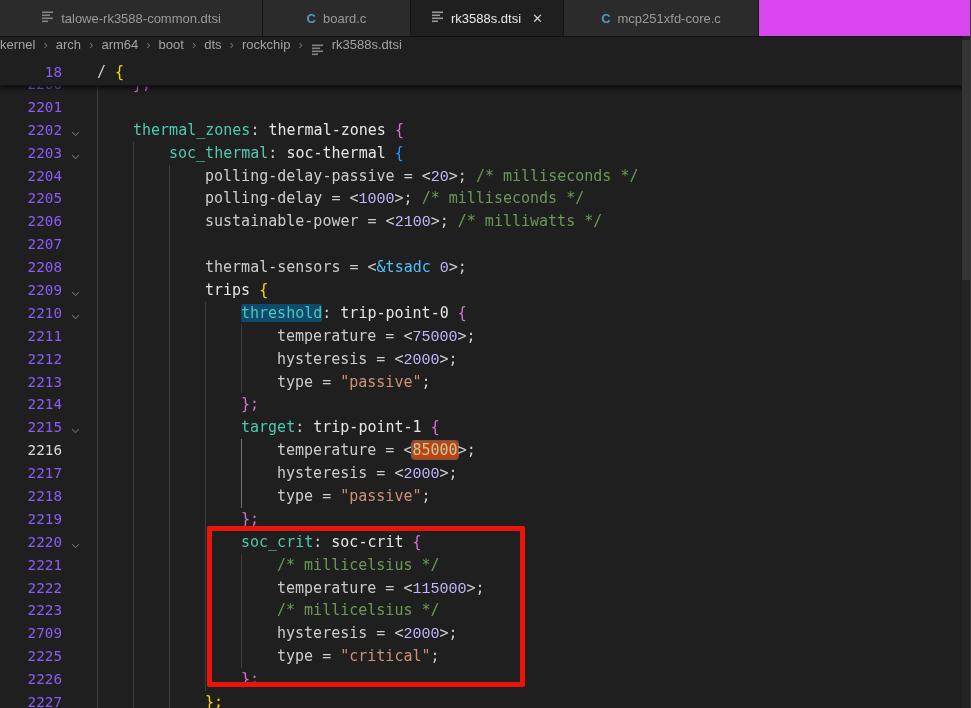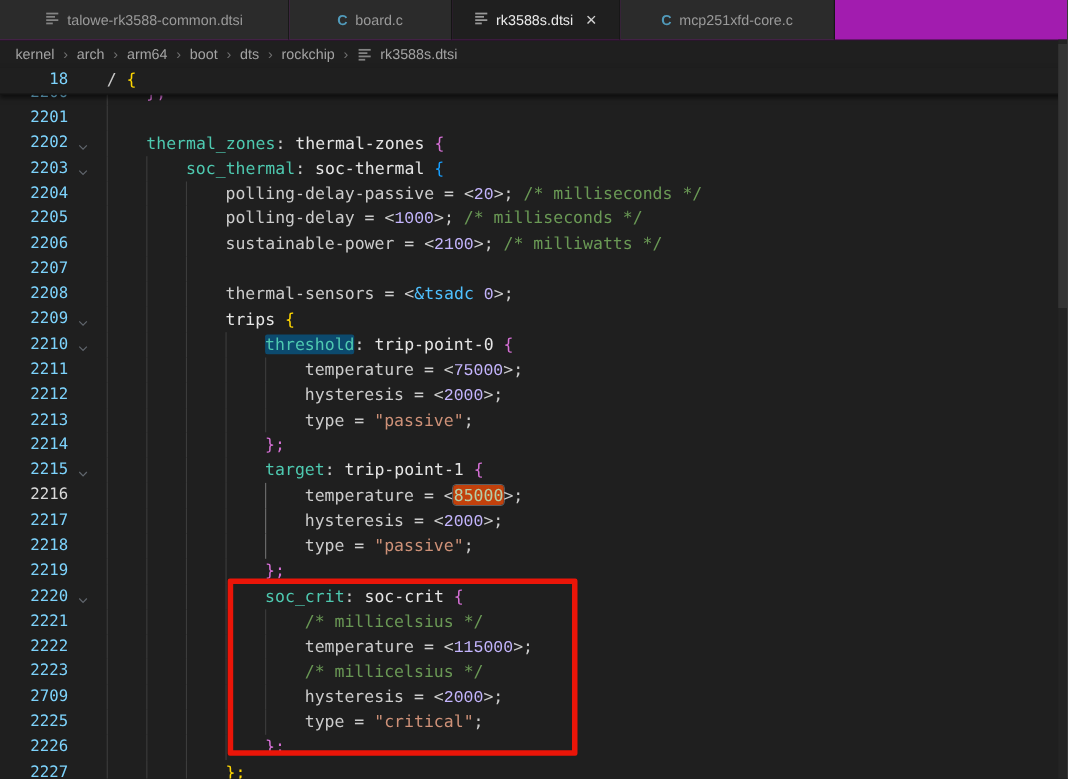--- a/index.html
+++ b/index.html
@@ -2,49 +2,49 @@
 <html><head>
 <meta charset="utf-8">
 <style>
   html,body{margin:0;padding:0;}
   body{
     width:971px;height:708px;position:relative;overflow:hidden;
     background:#1f1f1f;font-family:"Liberation Sans",sans-serif;
     -webkit-font-smoothing:antialiased;
   }
   
-  .tabbar{height:36px;background:#a21caf;display:flex;border-bottom:1px solid #101010;}
+  .tabbar{height:36px;background:#d946ef;display:flex;border-bottom:1px solid #101010;}
   .tab{
     display:flex;align-items:center;justify-content:center;gap:7px;
     background:#2b2b2b;border-right:1px solid #141414;color:#9a9a9a;
     font-size:13px;box-sizing:border-box;flex:none;cursor:default;height:36px;
   }
   .tab.active{background:#1f1f1f;color:#eaeaea;}
   .tab .ci{font-weight:bold;color:#519aba;font-size:13px;}
   .tab .close{color:#d0d0d0;font-size:13px;margin-left:4px;}
   
   .breadcrumb{
-    height:25px;display:flex;align-items:center;padding-left:14px;gap:8px;
+    height:25px;display:flex;gap:8px;
     color:#a3a3a3;font-size:13px;background:#1f1f1f;
   }
   .breadcrumb .sep{color:#6f6f6f;font-size:13px;}
   
   .sticky{
     position:absolute;top:61px;left:0;right:0;height:24px;background:#1f1f1f;z-index:6;
     box-shadow:0 3px 4px rgba(0,0,0,0.55);border-bottom:1px solid #121212;
   }
   .code-area{position:absolute;top:85px;left:0;right:0;bottom:0;overflow:hidden;}
   .lines{margin-top:-12px;}
   .row{
     display:flex;height:22.9px;font-family:"DejaVu Sans Mono",monospace;
     font-size:15px;line-height:22.9px;white-space:pre;
   }
   .gut{width:97px;flex:none;position:relative;}
   .num{
-    position:absolute;left:0;top:0;width:62px;text-align:right;color:#7dd3fc;
+    position:absolute;left:0;top:0;width:62px;text-align:right;color:#8b5cf6;
     font-size:14.3px;
   }
   .num.cur{color:#dadada;}
   .fold{position:absolute;left:70px;top:4px;}
   .content{white-space:pre;}
   .guide{
     display:inline-block;width:36px;height:22.9px;vertical-align:top;
     border-left:1px solid #3c3c3c;box-sizing:border-box;
   }
   .guide.active{border-left-color:#707070;}

